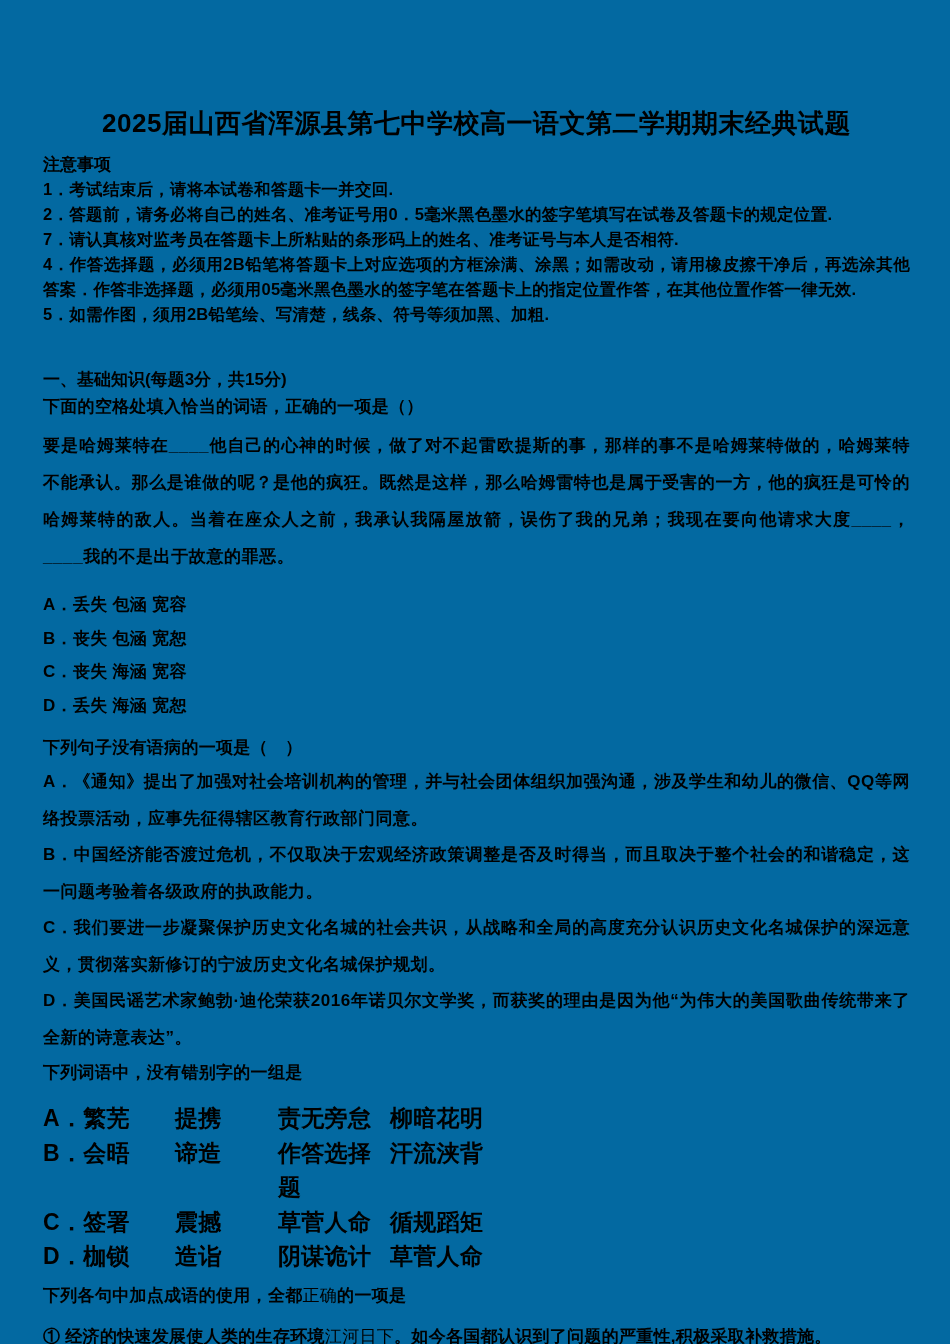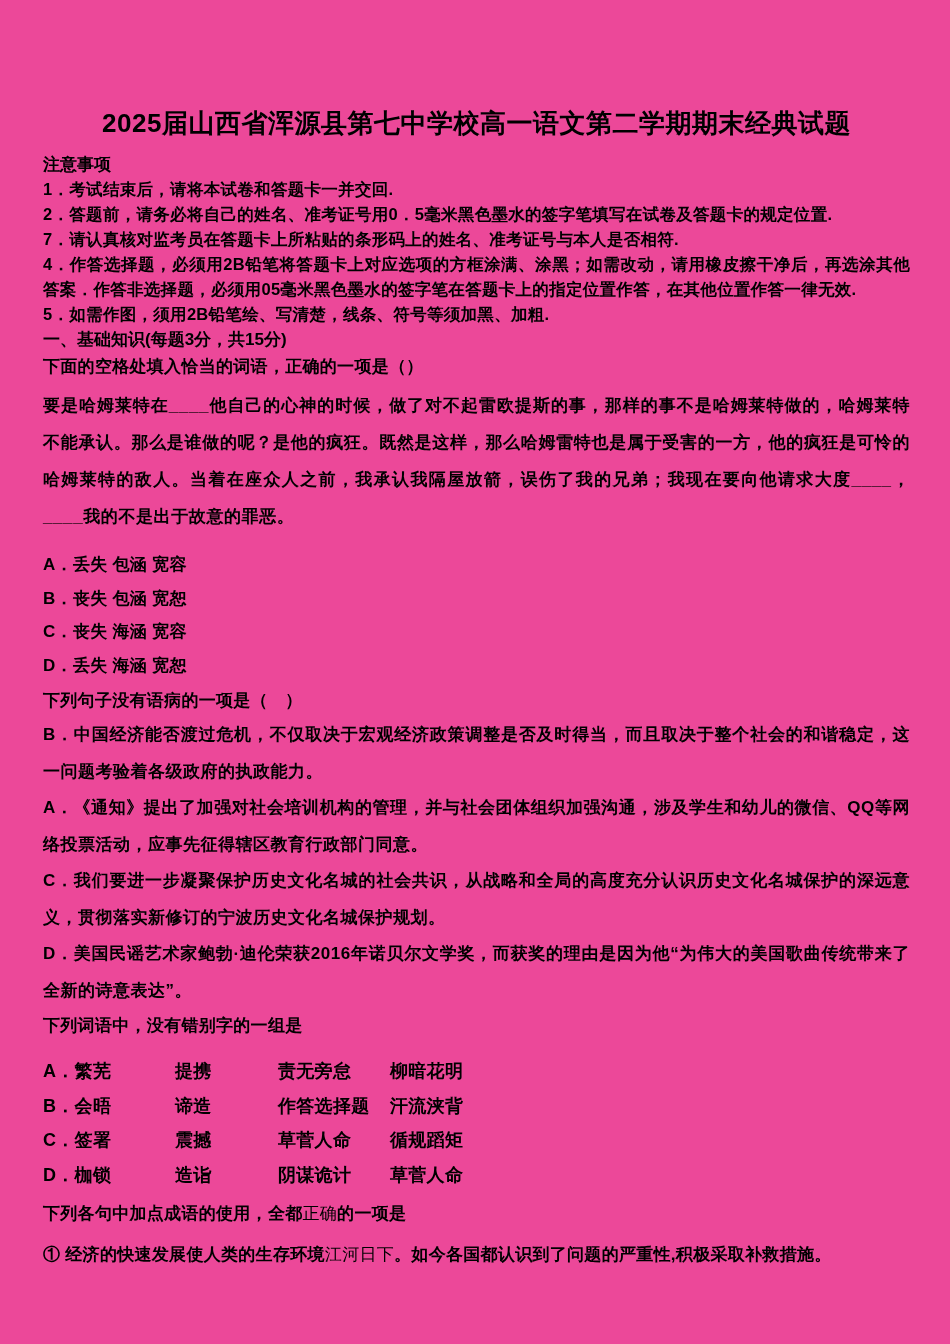--- a/index.html
+++ b/index.html
@@ -13,21 +13,21 @@
     overflow: hidden;
     color: #000000;
     font-family: "Liberation Sans", sans-serif;
     -webkit-font-smoothing: antialiased;
   }
   .page {
     box-sizing: border-box;
     width: 950px;
     height: 1344px;
     padding: 0 40px 0 43px;
-    background: #ec4899;
+    background: #0369a1;
   }
   .doc-title {
     margin: 0;
     padding-top: 108px;
     text-align: center;
     font-size: 26px;
     font-weight: 700;
     letter-spacing: 0.5px;
     line-height: 30px;
   }
@@ -38,20 +38,21 @@
     line-height: 24px;
   }
   .notice-item {
     font-size: 16.5px;
     font-weight: 600;
     line-height: 25px;
     letter-spacing: 0.3px;
     text-align: justify;
   }
   .section-heading {
+    margin-top: 40px;
     font-size: 17px;
     font-weight: 700;
     line-height: 26px;
   }
   .q-stem {
     font-size: 17px;
     font-weight: 600;
     line-height: 27px;
     letter-spacing: 0.3px;
   }
@@ -71,25 +72,25 @@
   }
   .opt-para {
     font-size: 17px;
     font-weight: 600;
     line-height: 36.5px;
     letter-spacing: 0.5px;
     text-align: justify;
     margin: 0;
   }
   .q1-options { margin-top: 13px; }
-  .q2-block  { margin-top: 2px; }
+  .q2-block  { margin-top: 9px; }
   .word-table { margin-top: 11px; }
   .word-row {
     display: flex;
-    font-size: 18px;
+    font-size: 23px;
     font-weight: 600;
     line-height: 34.5px;
     letter-spacing: 0.3px;
   }
   .word-cell-0 { width: 132px; }
   .word-cell-1 { width: 103px; }
   .word-cell-2 { width: 112px; }
   .word-cell-3 { flex: 1; }
   .q4-stem { margin-top: 8px; }
   .q4-item {
@@ -129,22 +130,22 @@
       <div class="q1-options">
         <div class="opt-line">A．丢失 包涵 宽容</div>
         <div class="opt-line">B．丧失 包涵 宽恕</div>
         <div class="opt-line">C．丧失 海涵 宽容</div>
         <div class="opt-line">D．丢失 海涵 宽恕</div>
       </div>
     </div>
 
     <div class="q2-block">
       <div class="q-stem" style="line-height:33px;">下列句子没有语病的一项是（　）</div>
+      <p class="opt-para">A．《通知》提出了加强对社会培训机构的管理，并与社会团体组织加强沟通，涉及学生和幼儿的微信、QQ等网络投票活动，应事先征得辖区教育行政部门同意。</p>
       <p class="opt-para">B．中国经济能否渡过危机，不仅取决于宏观经济政策调整是否及时得当，而且取决于整个社会的和谐稳定，这一问题考验着各级政府的执政能力。</p>
-      <p class="opt-para">A．《通知》提出了加强对社会培训机构的管理，并与社会团体组织加强沟通，涉及学生和幼儿的微信、QQ等网络投票活动，应事先征得辖区教育行政部门同意。</p>
       <p class="opt-para">C．我们要进一步凝聚保护历史文化名城的社会共识，从战略和全局的高度充分认识历史文化名城保护的深远意义，贯彻落实新修订的宁波历史文化名城保护规划。</p>
       <p class="opt-para">D．美国民谣艺术家鲍勃·迪伦荣获2016年诺贝尔文学奖，而获奖的理由是因为他“为伟大的美国歌曲传统带来了全新的诗意表达”。</p>
     </div>
 
     <div>
       <div class="q-stem" style="line-height:34px;">下列词语中，没有错别字的一组是</div>
       <div class="word-table">
         <div class="word-row">
           <span class="word-cell-0">A．繁芜</span>
           <span class="word-cell-1">提携</span>

